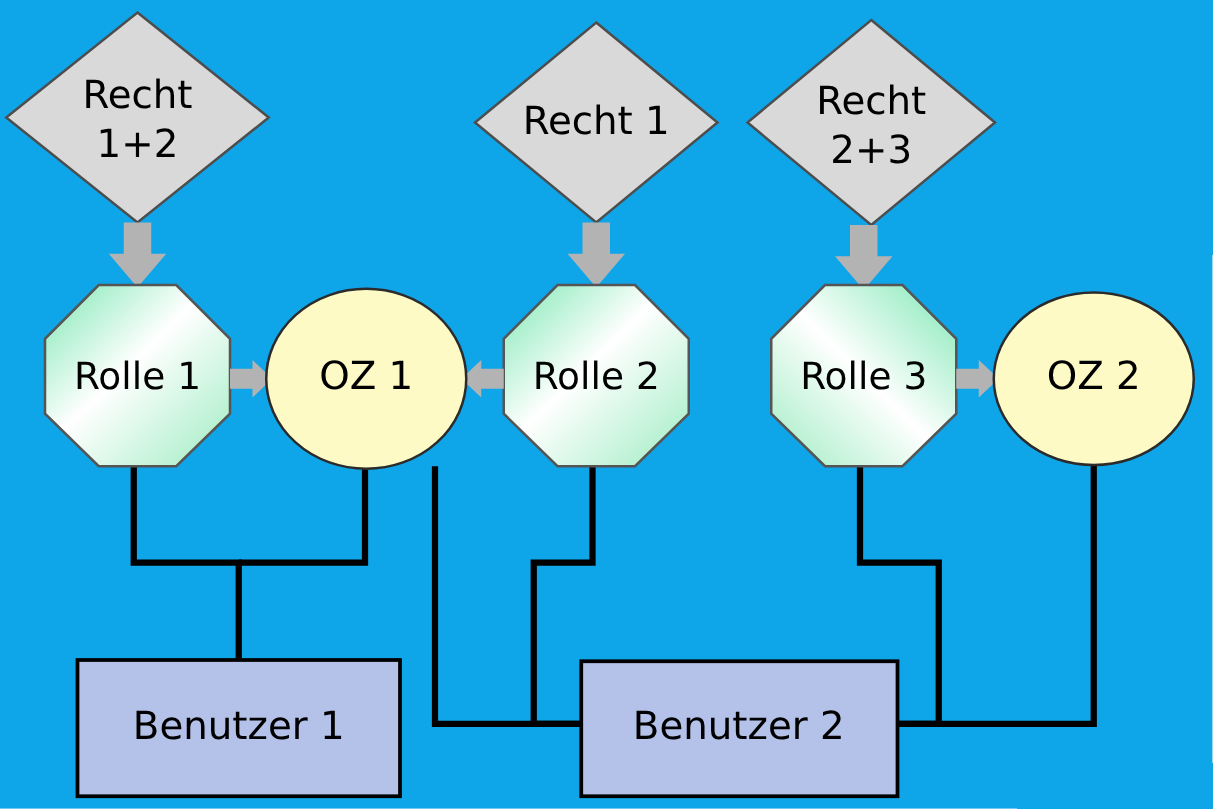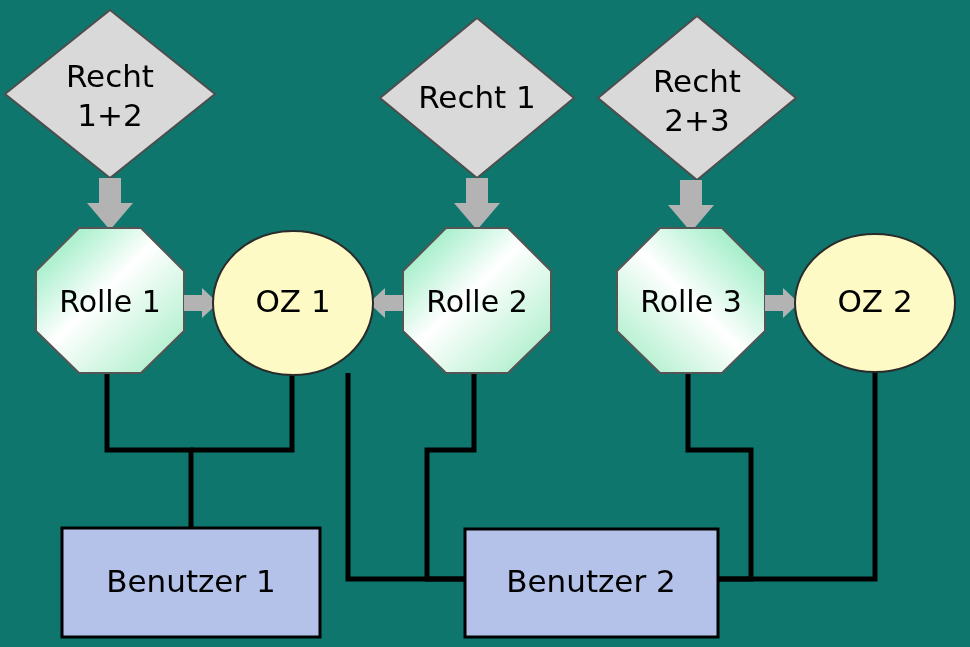--- a/index.html
+++ b/index.html
@@ -7,21 +7,21 @@
     padding: 0;
     background: #ffffff;
   }
   body {
     font-family: "DejaVu Sans", sans-serif;
   }
   #canvas {
     position: relative;
     width: 970px;
     height: 647px;
-    background: #0f766e;
+    background: #0ea5e9;
     overflow: hidden;
   }
   #diagram-svg {
     position: absolute;
     left: 0;
     top: 0;
   }
   .node-label {
     font-family: "DejaVu Sans", sans-serif;
     fill: #000000;

